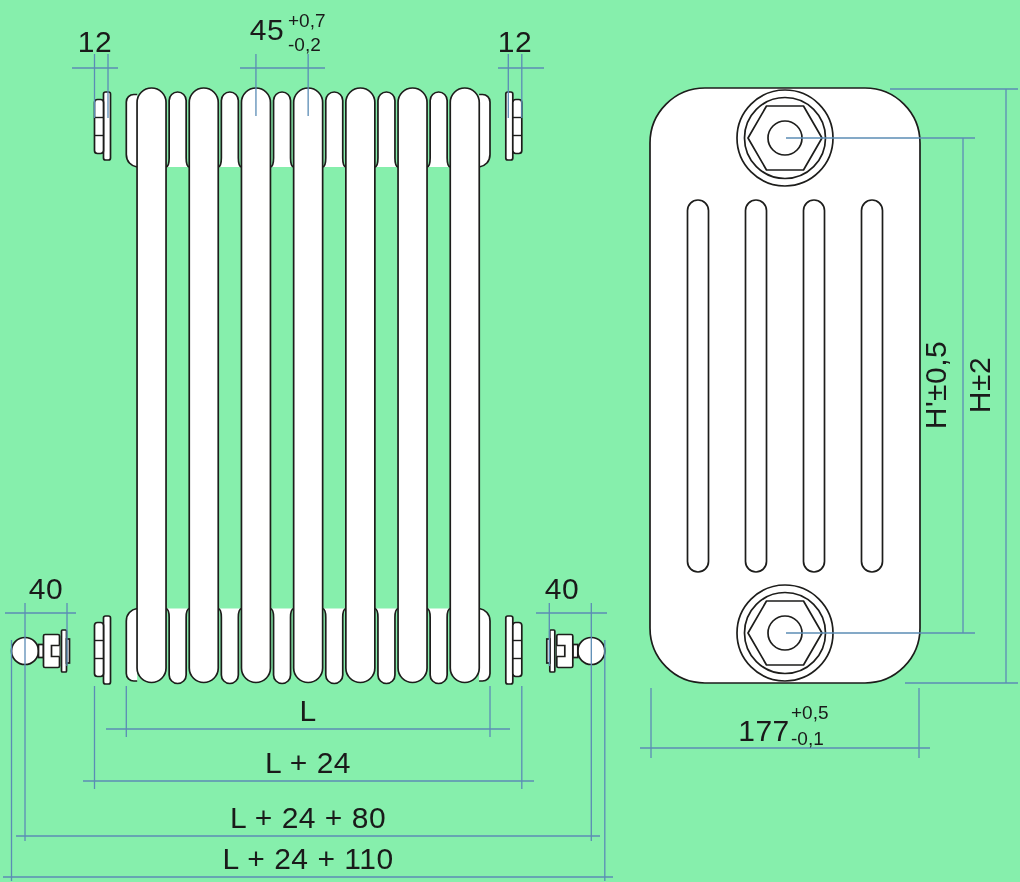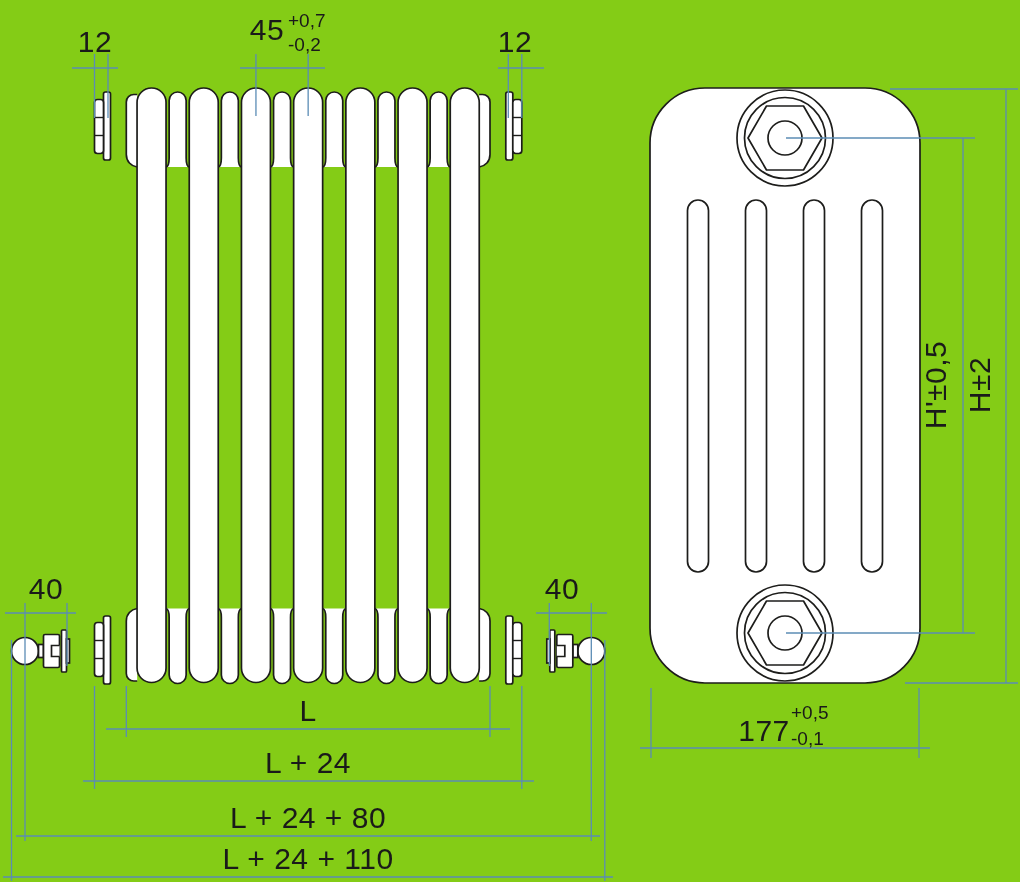--- a/index.html
+++ b/index.html
@@ -1,16 +1,16 @@
 <!DOCTYPE html>
 <html><head>
 <meta charset="utf-8">
 <style>
   html,body{margin:0;padding:0;background:#ffffff;}
-  .stage{position:relative;width:1020px;height:882px;background:#84cc16;overflow:hidden;
+  .stage{position:relative;width:1020px;height:882px;background:#86efac;overflow:hidden;
          font-family:"Liberation Sans","DejaVu Sans",sans-serif;}
   svg{display:block;}
   .outline{fill:#ffffff;stroke:#1d1d1b;stroke-width:1.7;}
   .outline-thin{fill:none;stroke:#1d1d1b;stroke-width:1.4;}
   .dim{stroke:#5b8cb5;stroke-width:1.3;fill:none;}
   .dimtxt{fill:#1a1a1a;font-size:30px;font-weight:500;letter-spacing:0.5px;}
   .toltxt{fill:#1a1a1a;font-size:19px;font-weight:500;}
 </style>
 </head>
 <body>

